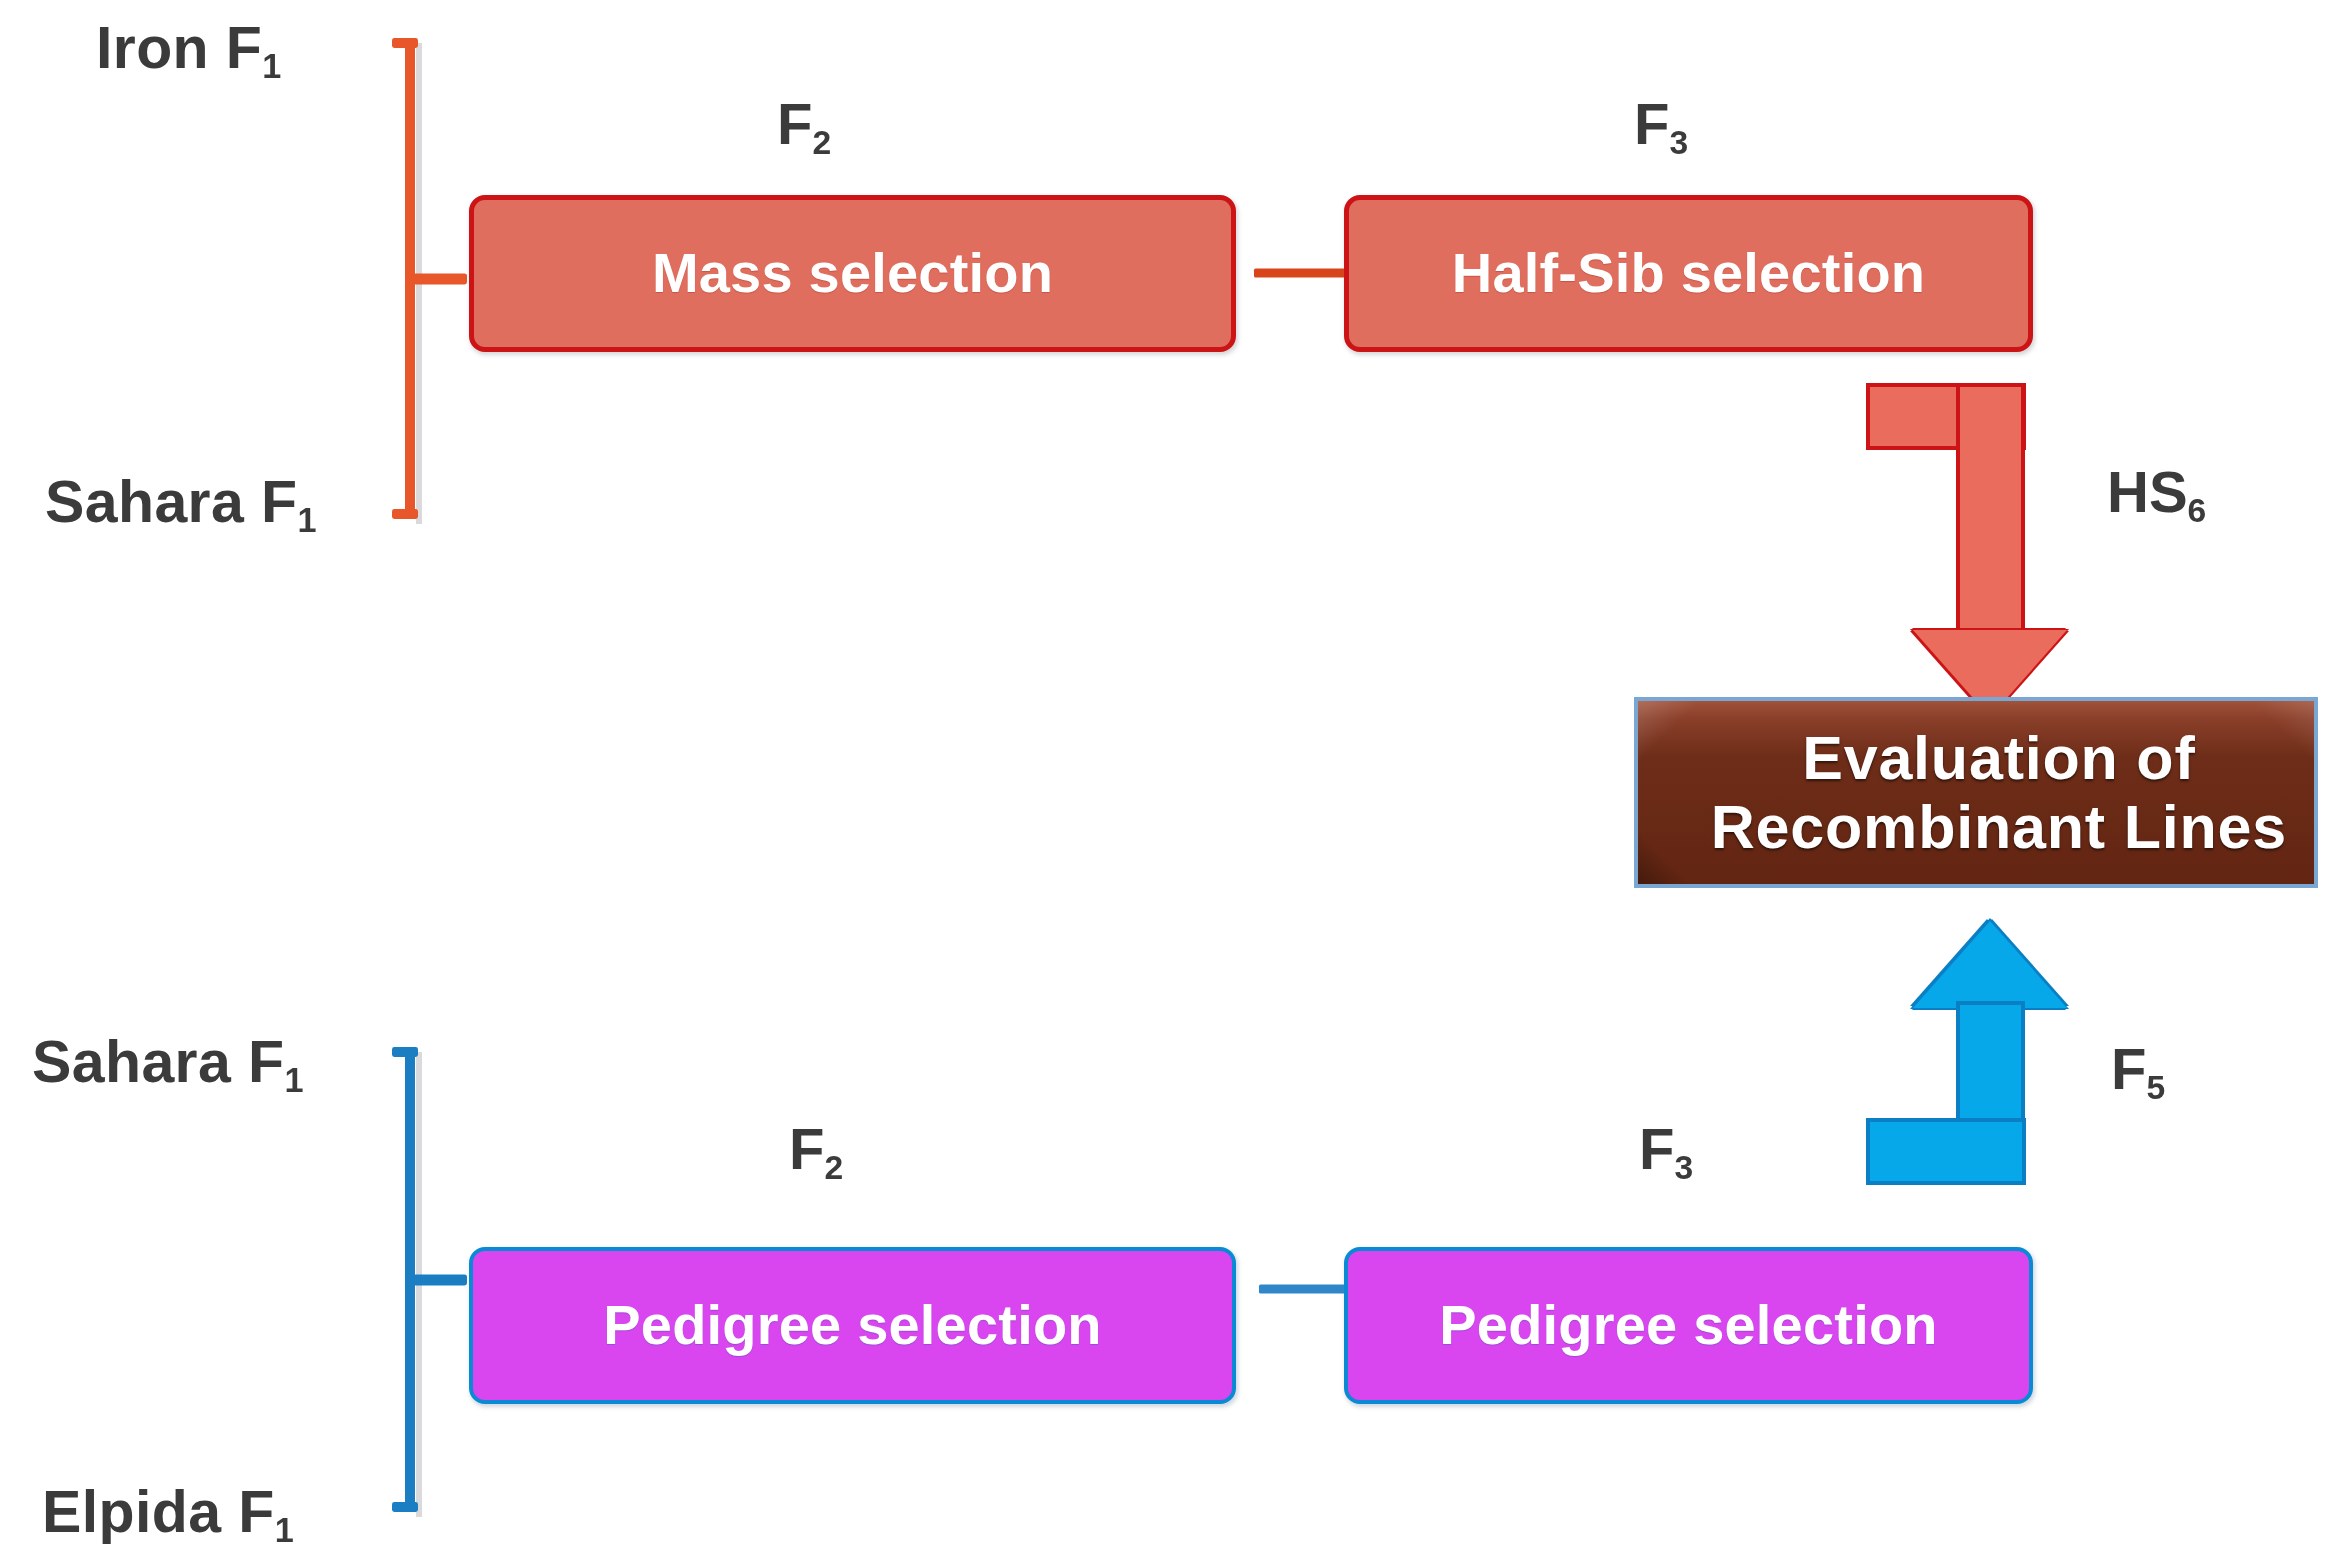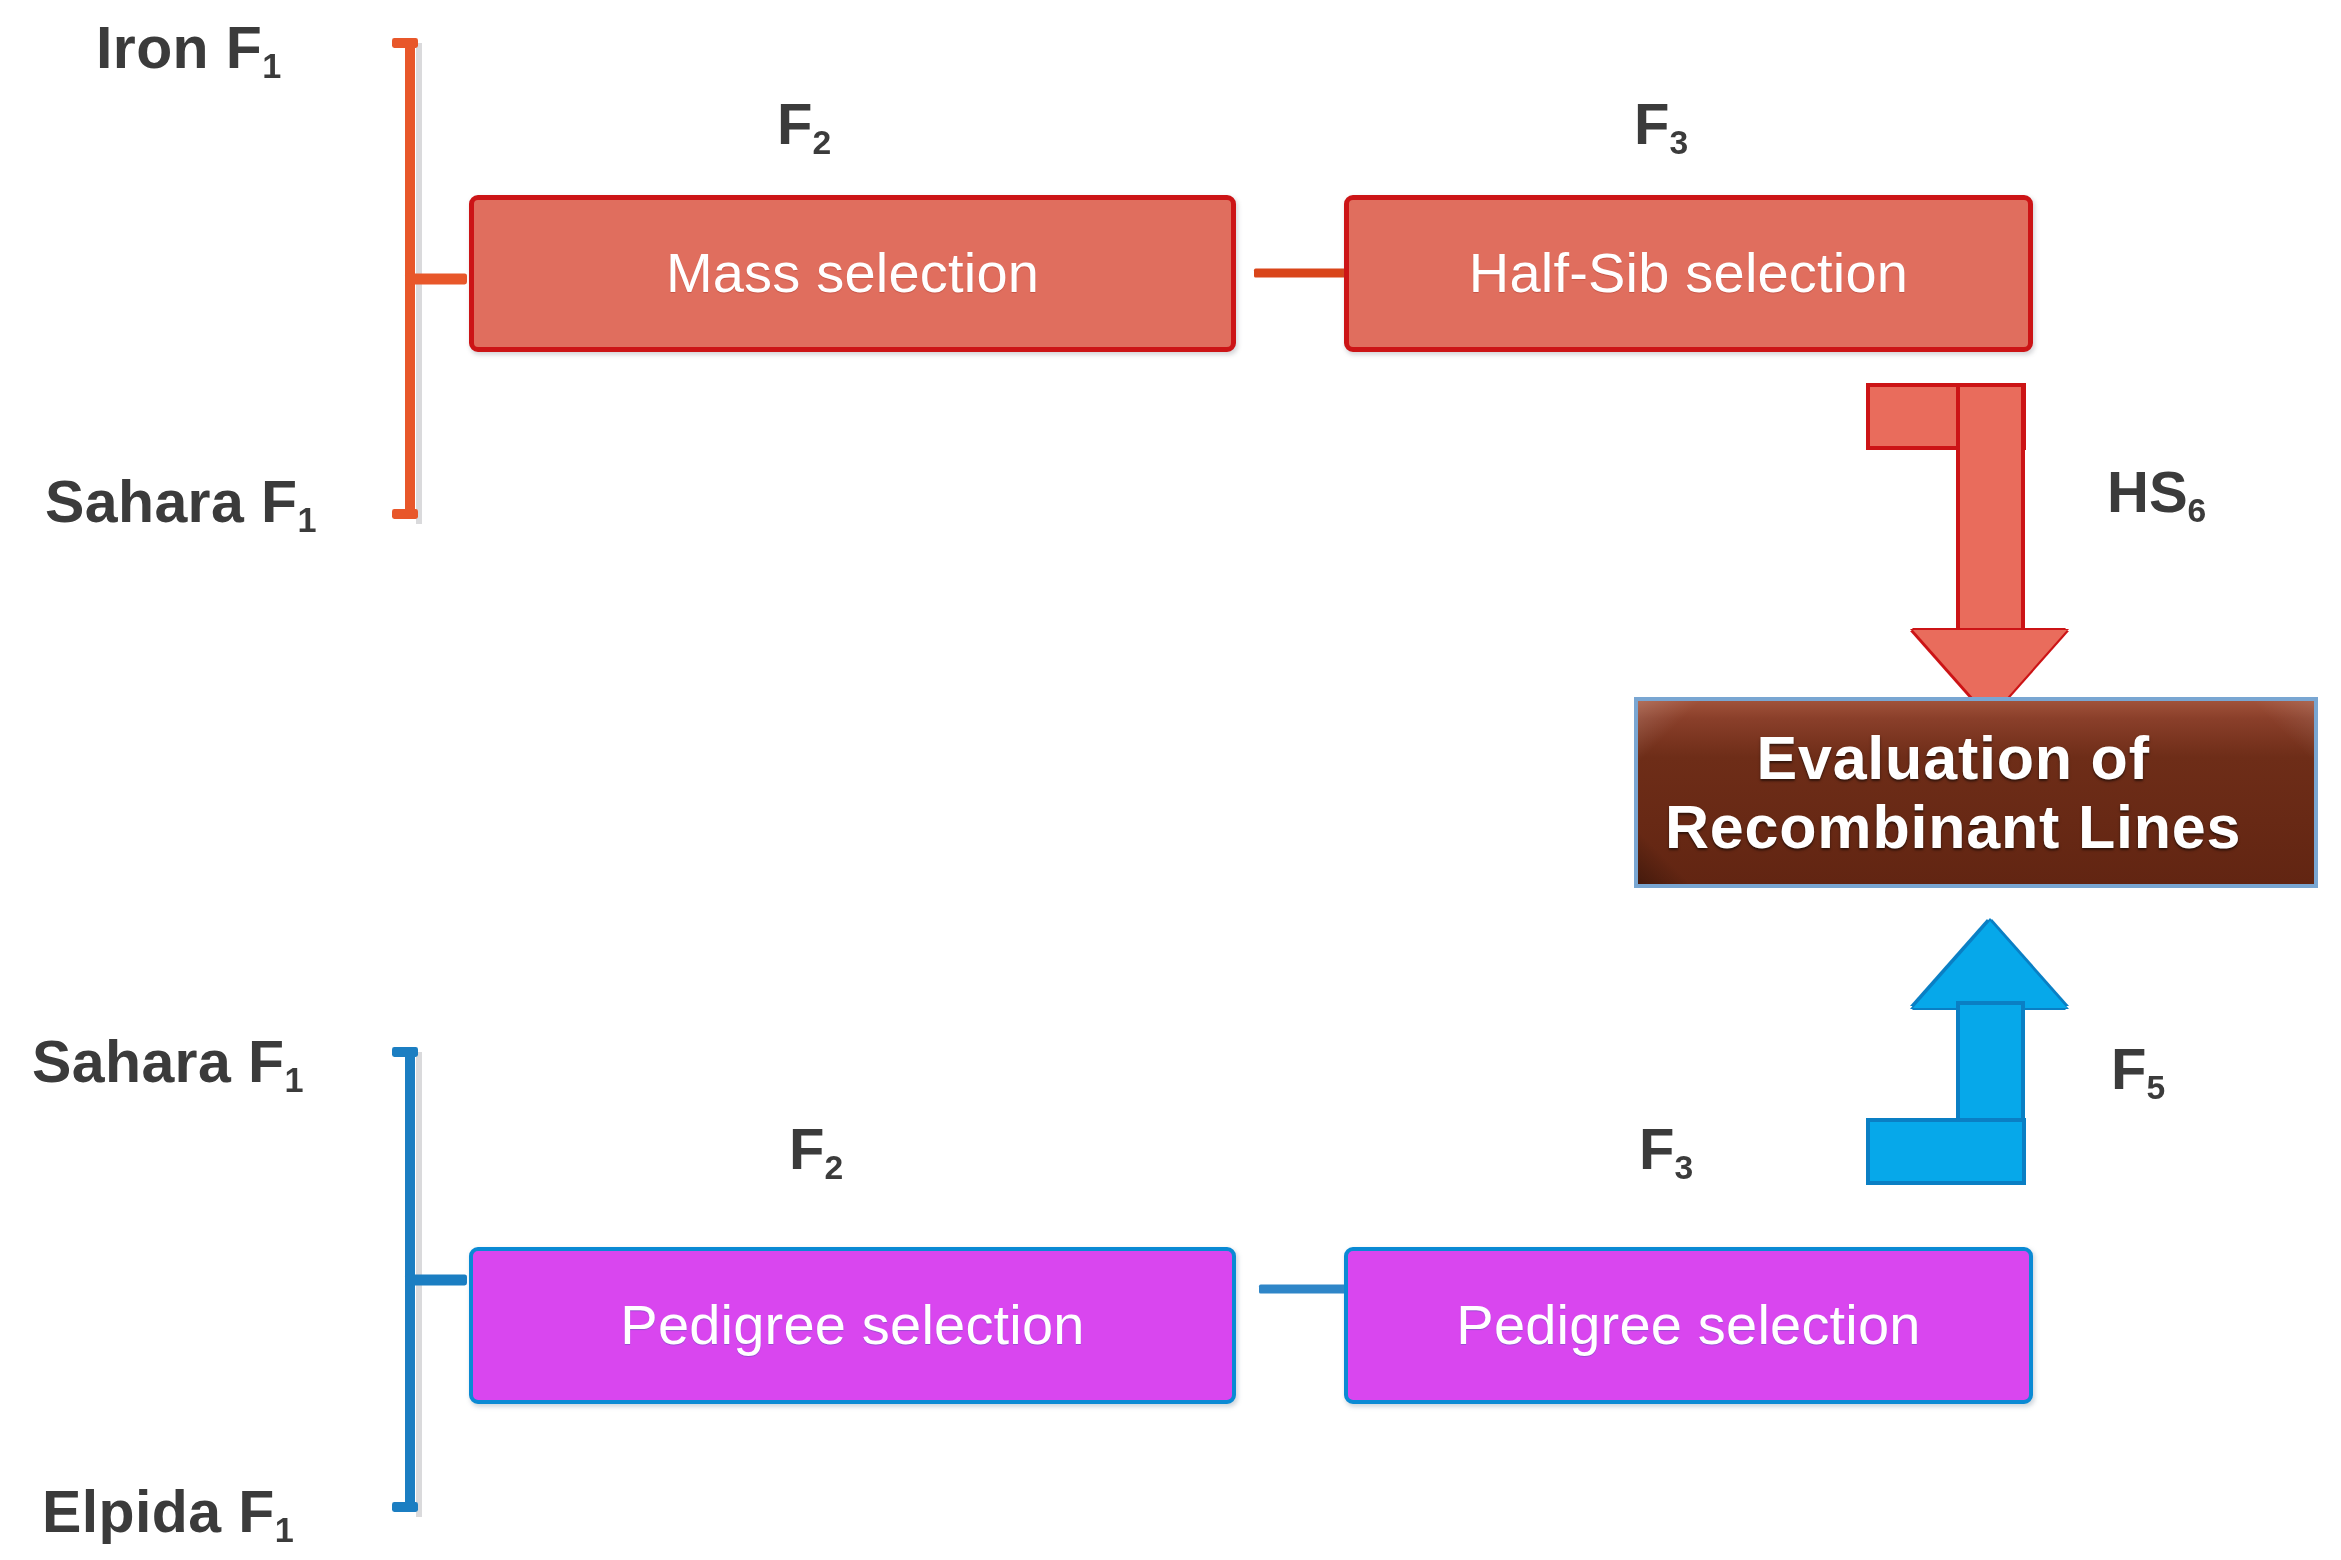--- a/index.html
+++ b/index.html
@@ -48,24 +48,24 @@
     vertical-align: -0.30em;
     font-weight: bold;
   }
 
   
   .pbox {
     position: absolute;
     display: flex;
     align-items: center;
     justify-content: center;
-    border-radius: 9px;
+    border-radius: 16px;
     box-sizing: border-box;
     color: #ffffff;
-    font-weight: normal;
+    font-weight: bold;
     font-size: 56px;
     text-align: center;
     line-height: 1.08;
     letter-spacing: 0.2px;
   }
   .pbox.red {
     background: #e06e5e;
     border: 5.6px solid #cc1416;
     box-shadow: 1.6px 2.4px 4px rgba(120,120,130,0.30);
     text-shadow: 0 0.8px 0.8px rgba(150,40,30,0.35);
@@ -87,21 +87,21 @@
       linear-gradient(to bottom,
         #a0523a 0px, #8a3f2a 17.6px,
         #6e2d18 56px, #622512 100%);
     color: #ffffff;
     font-weight: bold;
     font-size: 61px;
     line-height: 1.12;
     text-align: center;
     display: flex;
     align-items: center;
-    justify-content: flex-start;
+    justify-content: flex-end;
     letter-spacing: 0.8px;
     text-shadow: 0 1.6px 2.4px rgba(0,0,0,0.55);
   }
   .eval-box .inner-bevel {
     position: absolute;
     left: 0; top: 0; right: 0; bottom: 0;
     pointer-events: none;
     background:
       linear-gradient(135deg, rgba(255,255,255,0.17) 0px, rgba(255,255,255,0.0) 44px),
       linear-gradient(225deg, rgba(255,255,255,0.12) 0px, rgba(255,255,255,0.0) 44px),

